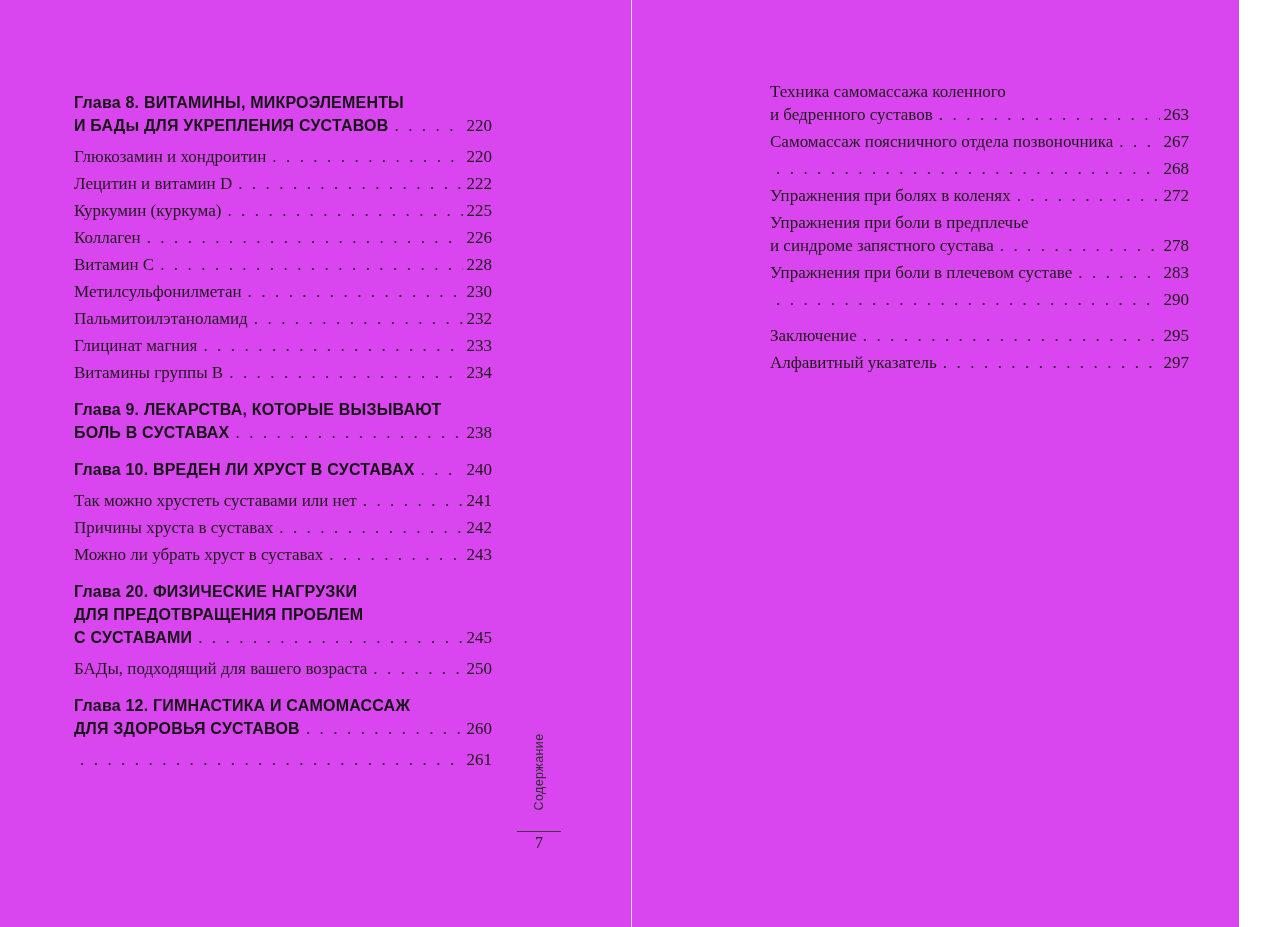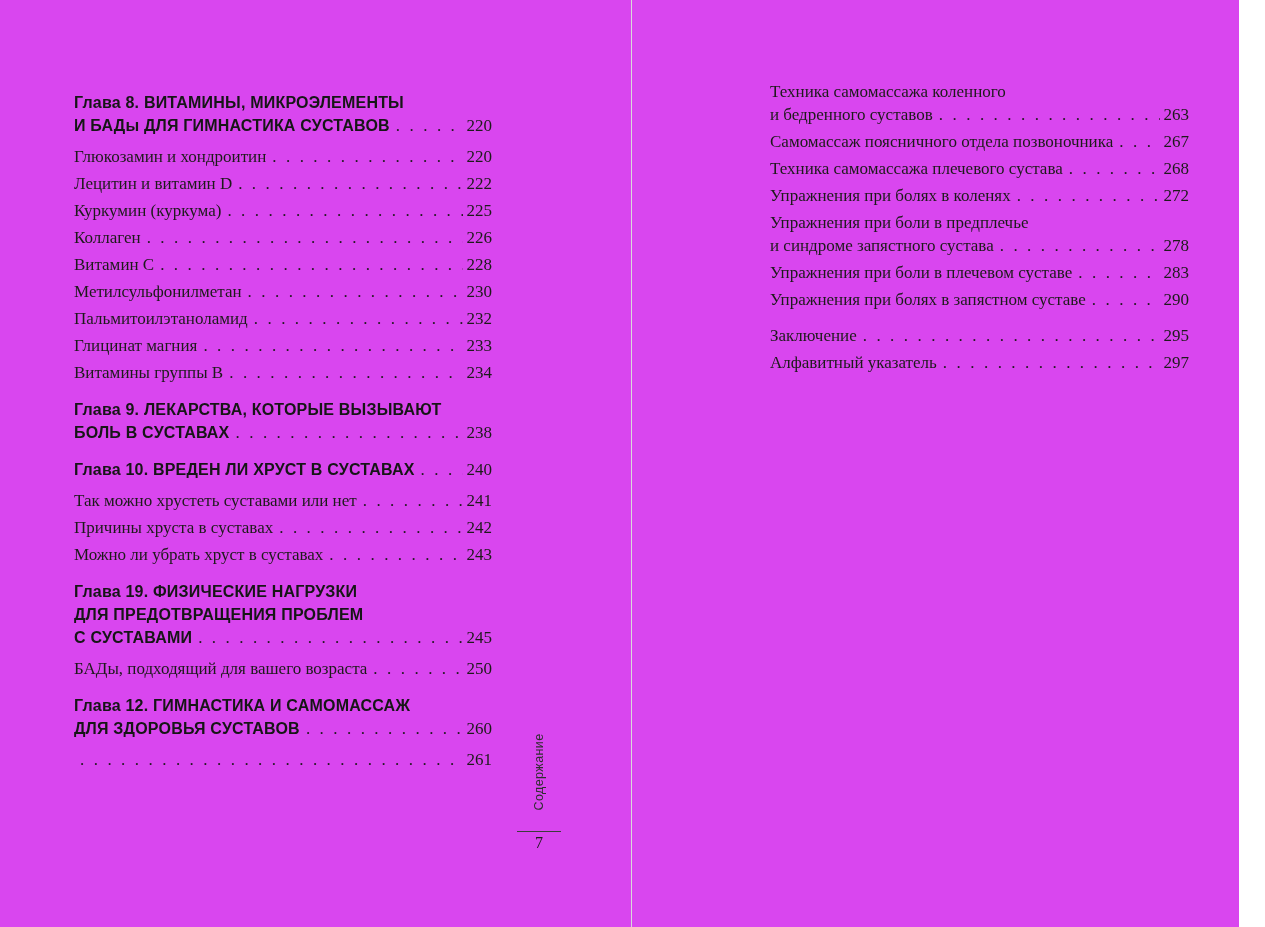--- a/index.html
+++ b/index.html
@@ -108,21 +108,21 @@
 </head>
 <body>
 
 <div class="spread">
   <div id="left-toc" class="toc">
       <div class="entry chapter">
         <div class="line">
           <span class="title">Глава 8. ВИТАМИНЫ, МИКРОЭЛЕМЕНТЫ</span>
         </div>
         <div class="line">
-          <span class="title">И БАДы ДЛЯ ГИМНАСТИКА СУСТАВОВ</span>
+          <span class="title">И БАДы ДЛЯ УКРЕПЛЕНИЯ СУСТАВОВ</span>
           <span class="dots"></span>
           <span class="pagenum">220</span>
         </div>
       </div>
       <div class="entry item">
         <div class="line">
           <span class="title">Глюкозамин и хондроитин</span>
           <span class="dots"></span>
           <span class="pagenum">220</span>
         </div>
@@ -216,21 +216,21 @@
       </div>
       <div class="entry item">
         <div class="line">
           <span class="title">Можно ли убрать хруст в суставах</span>
           <span class="dots"></span>
           <span class="pagenum">243</span>
         </div>
       </div>
       <div class="entry chapter">
         <div class="line">
-          <span class="title">Глава 19. ФИЗИЧЕСКИЕ НАГРУЗКИ</span>
+          <span class="title">Глава 20. ФИЗИЧЕСКИЕ НАГРУЗКИ</span>
         </div>
         <div class="line">
           <span class="title">ДЛЯ ПРЕДОТВРАЩЕНИЯ ПРОБЛЕМ</span>
         </div>
         <div class="line">
           <span class="title">С СУСТАВАМИ</span>
           <span class="dots"></span>
           <span class="pagenum">245</span>
         </div>
       </div>
@@ -272,21 +272,20 @@
       </div>
       <div class="entry item">
         <div class="line">
           <span class="title">Самомассаж поясничного отдела позвоночника</span>
           <span class="dots"></span>
           <span class="pagenum">267</span>
         </div>
       </div>
       <div class="entry item">
         <div class="line">
-          <span class="title">Техника самомассажа плечевого сустава</span>
           <span class="dots"></span>
           <span class="pagenum">268</span>
         </div>
       </div>
       <div class="entry item">
         <div class="line">
           <span class="title">Упражнения при болях в коленях</span>
           <span class="dots"></span>
           <span class="pagenum">272</span>
         </div>
@@ -303,21 +302,20 @@
       </div>
       <div class="entry item">
         <div class="line">
           <span class="title">Упражнения при боли в плечевом суставе</span>
           <span class="dots"></span>
           <span class="pagenum">283</span>
         </div>
       </div>
       <div class="entry item">
         <div class="line">
-          <span class="title">Упражнения при болях в запястном суставе</span>
           <span class="dots"></span>
           <span class="pagenum">290</span>
         </div>
       </div>
       <div class="entry item gap">
         <div class="line">
           <span class="title">Заключение</span>
           <span class="dots"></span>
           <span class="pagenum">295</span>
         </div>

